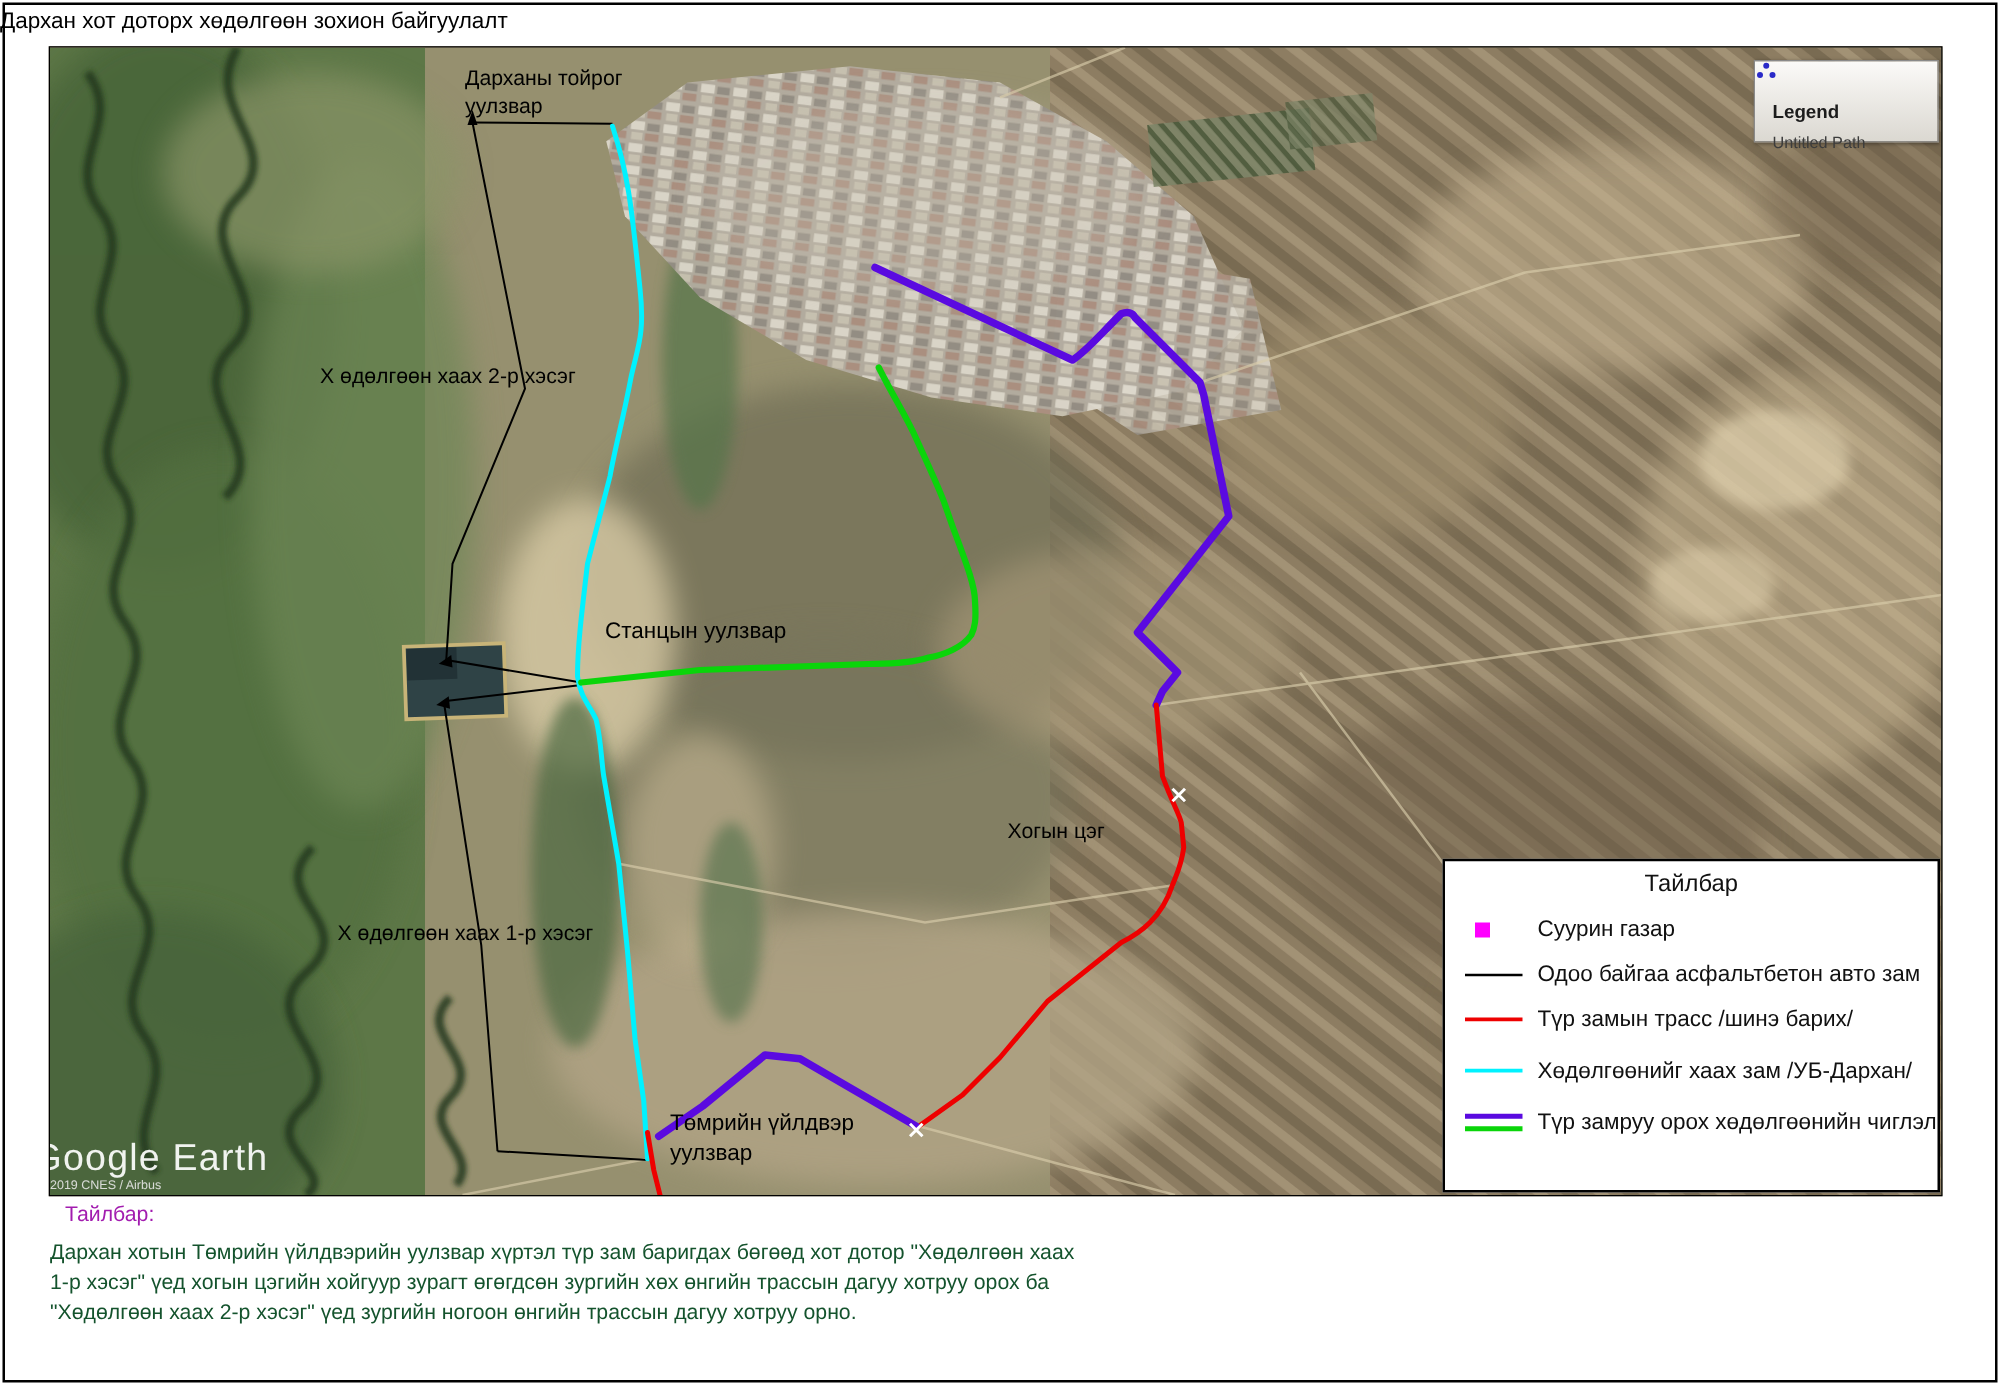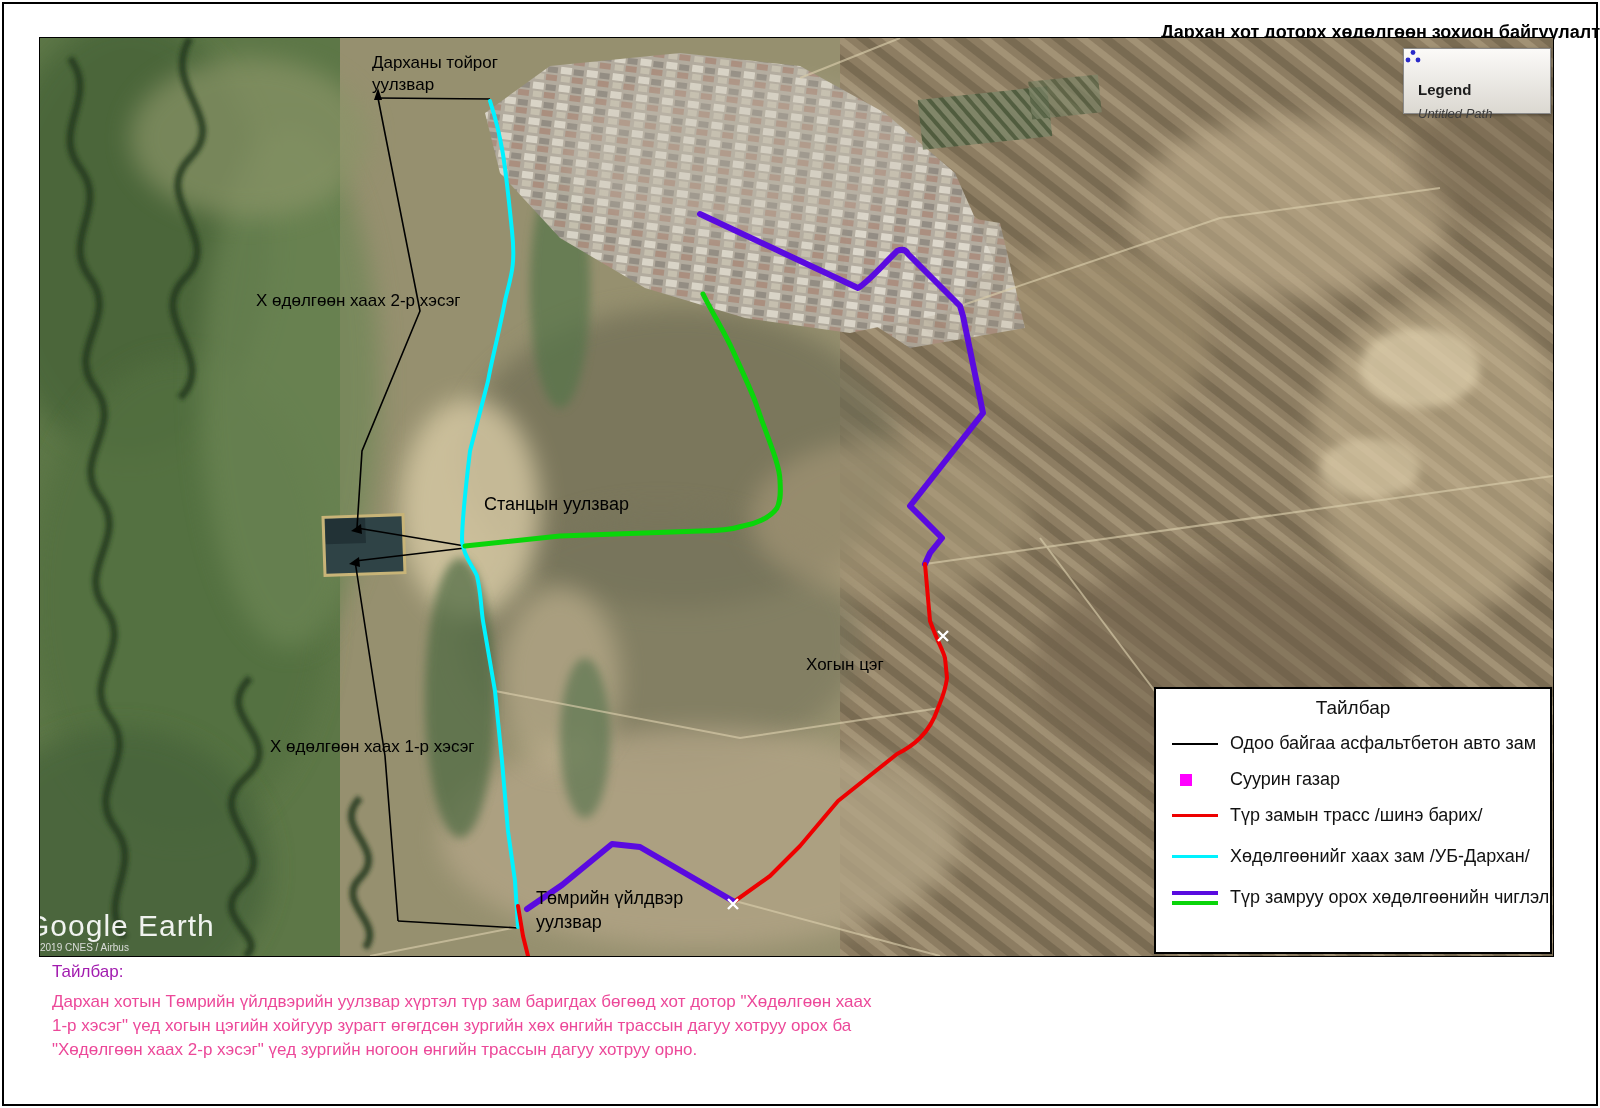--- a/index.html
+++ b/index.html
@@ -1,57 +1,57 @@
 <!DOCTYPE html>
 <html style="--c-black: #000000; --c-magenta: #ff00ff; --c-red: #ee0000; --c-purple: #5a0ae0; --c-green: #0ad50a; --c-cyan: #00f2ff;"><head>
 <meta charset="utf-8">
 <style>
   html,body{margin:0;padding:0;background:#fff;}
   .page{position:relative;width:1600px;height:1108px;background:#fff;
         font-family:"Liberation Sans",sans-serif;overflow:hidden;}
   .outer-frame{position:absolute;inset:2px;border:2px solid #000;pointer-events:none;}
-  .page-title{position:absolute;top:22px;left:0;width:100%;text-align:right;
-        font-size:18px;font-weight:bold;color:#000;}
+  .page-title{position:absolute;top:6px;left:0;width:100%;text-align:left;
+        font-size:18px;font-weight:normal;color:#000;}
   
   .map{position:absolute;left:39px;top:37px;width:1513px;height:918px;
        border:1px solid #000;overflow:hidden;background:#948a70;}
   .map svg{position:absolute;left:0;top:0;}
   svg text{font-family:"Liberation Sans",sans-serif;fill:#000;}
   .maplabel{font-size:17px;}
   .maplabel-lg{font-size:18px;}
   .watermark{font-size:30px;fill:#fff;opacity:.92;letter-spacing:1px;}
   .copyright{font-size:10px;fill:#e8e8e8;opacity:.9;}
   .p-cyan{stroke:var(--c-cyan);}
   .p-green{stroke:var(--c-green);}
   .p-purple{stroke:var(--c-purple);}
   .p-red{stroke:var(--c-red);}
   .p-black{stroke:var(--c-black);}
   
   .ge-legend{position:absolute;top:10px;right:2px;width:148px;height:66px;
      background:linear-gradient(#fbfaf8,#dbd8d1);border:1px solid #8a8a8a;
      box-shadow:1px 1px 3px rgba(0,0,0,.4);padding:8px 0 0 14px;box-sizing:border-box;}
   .ge-legend-title{font-size:15px;font-weight:bold;color:#1c1c1c;margin-bottom:8px;margin-top:24px;}
-  .ge-legend-row{display:flex;align-items:center;gap:8px;font-style:italic;}
+  .ge-legend-row{display:flex;align-items:center;gap:8px;}
   .ge-legend-row span{font-size:13px;color:#3c3c3c;}
   
   .key{position:absolute;right:1px;bottom:2px;width:398px;height:267px;
        background:#fff;border:2px solid #000;box-sizing:border-box;padding:8px 16px 0 16px;}
   .key-title{text-align:center;font-size:19px;color:#111;margin-bottom:14px;}
   .key-row{display:flex;align-items:center;margin-bottom:15px;}
   .key-swatch{width:58px;display:flex;flex-direction:column;align-items:flex-start;
        justify-content:center;flex:0 0 58px;}
   .sw-line{width:46px;height:3px;}
   .sw-line.thin{height:2px;}
   .sw-square{width:12px;height:12px;margin-left:8px;}
   .sw-gap{margin-top:6px;}
   .key-label{font-size:18px;color:#111;white-space:nowrap;}
   
   .note-heading{position:absolute;left:52px;top:962px;font-size:17px;color:#a21caf;}
-  .note-body{position:absolute;left:52px;top:990px;width:830px;font-size:17px;
-       line-height:1.42;color:#ec4899;}
+  .note-body{position:absolute;left:40px;top:990px;width:830px;font-size:17px;
+       line-height:1.42;color:#14532d;}
 </style>
 </head>
 <body>
 
 <div class="page">
   <div class="outer-frame"></div>
   <div class="page-title">Дархан хот доторх хөдөлгөөн зохион байгуулалт</div>
 
   <div class="map">
     <svg width="1513" height="918" viewBox="0 0 1513 918">
@@ -194,30 +194,30 @@
         </svg>
         <span>Untitled Path</span>
       </div>
     </div>
 
     <div class="key">
       <div class="key-title">Тайлбар</div>
 
       <div class="key-row">
         <div class="key-swatch">
+          <div class="sw-square" style="background:var(--c-magenta)"></div>
+        </div>
+        <div class="key-label">Суурин газар</div>
+      </div>
+
+      <div class="key-row">
+        <div class="key-swatch">
           <div class="sw-line thin" style="background:var(--c-black)"></div>
         </div>
         <div class="key-label">Одоо байгаа асфальтбетон авто зам</div>
-      </div>
-
-      <div class="key-row">
-        <div class="key-swatch">
-          <div class="sw-square" style="background:var(--c-magenta)"></div>
-        </div>
-        <div class="key-label">Суурин газар</div>
       </div>
 
       <div class="key-row" style="">
         <div class="key-swatch">
           <div class="sw-line" style="background:var(--c-red)"></div>
         </div>
         <div class="key-label">Түр замын трасс /шинэ барих/</div>
       </div>
 
       <div class="key-row" style="margin-top:20px">

